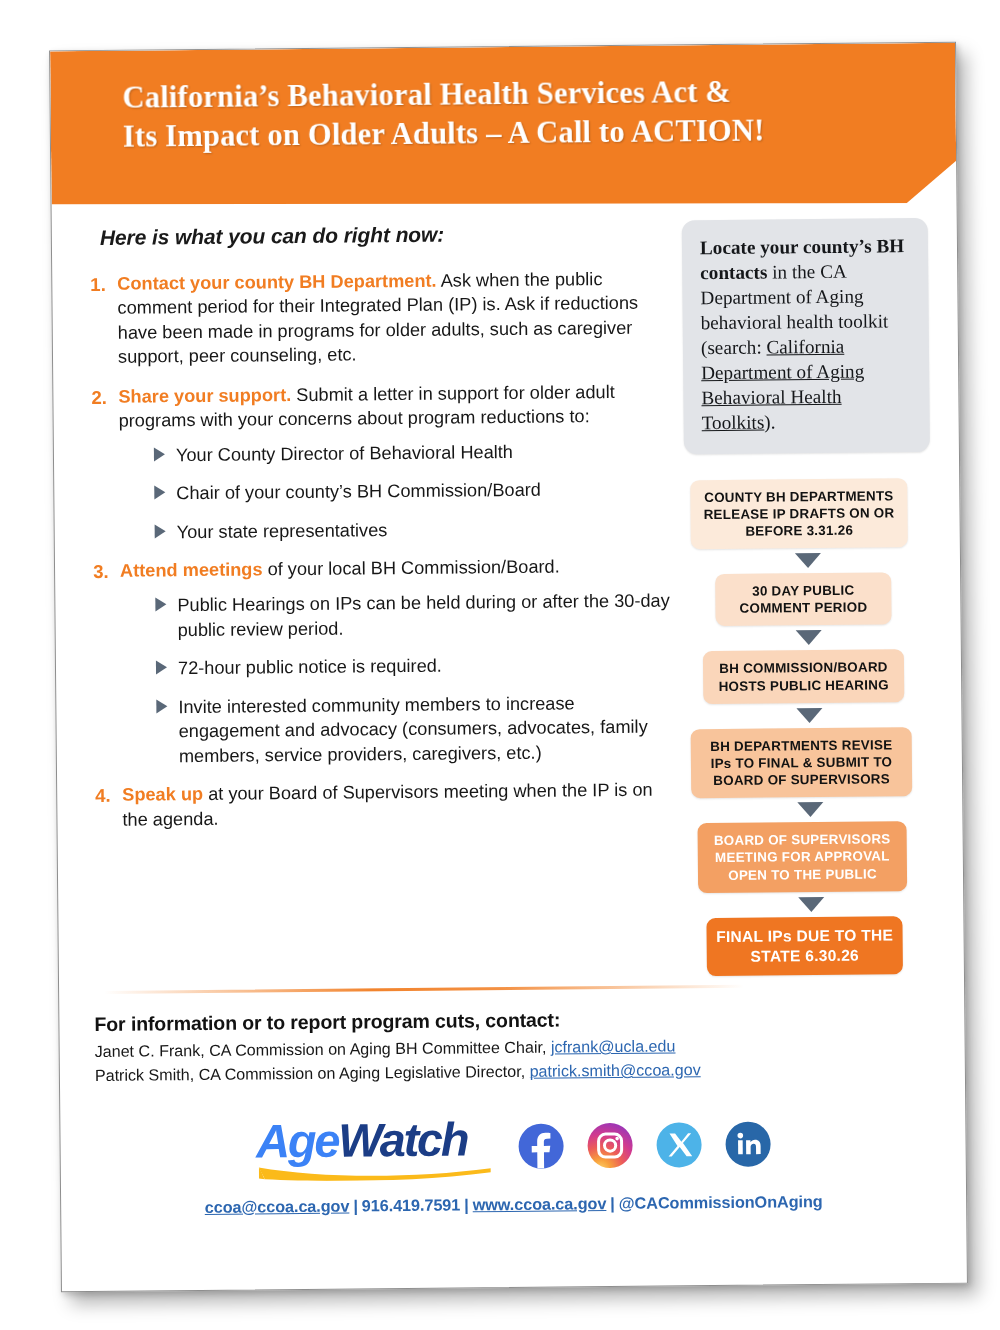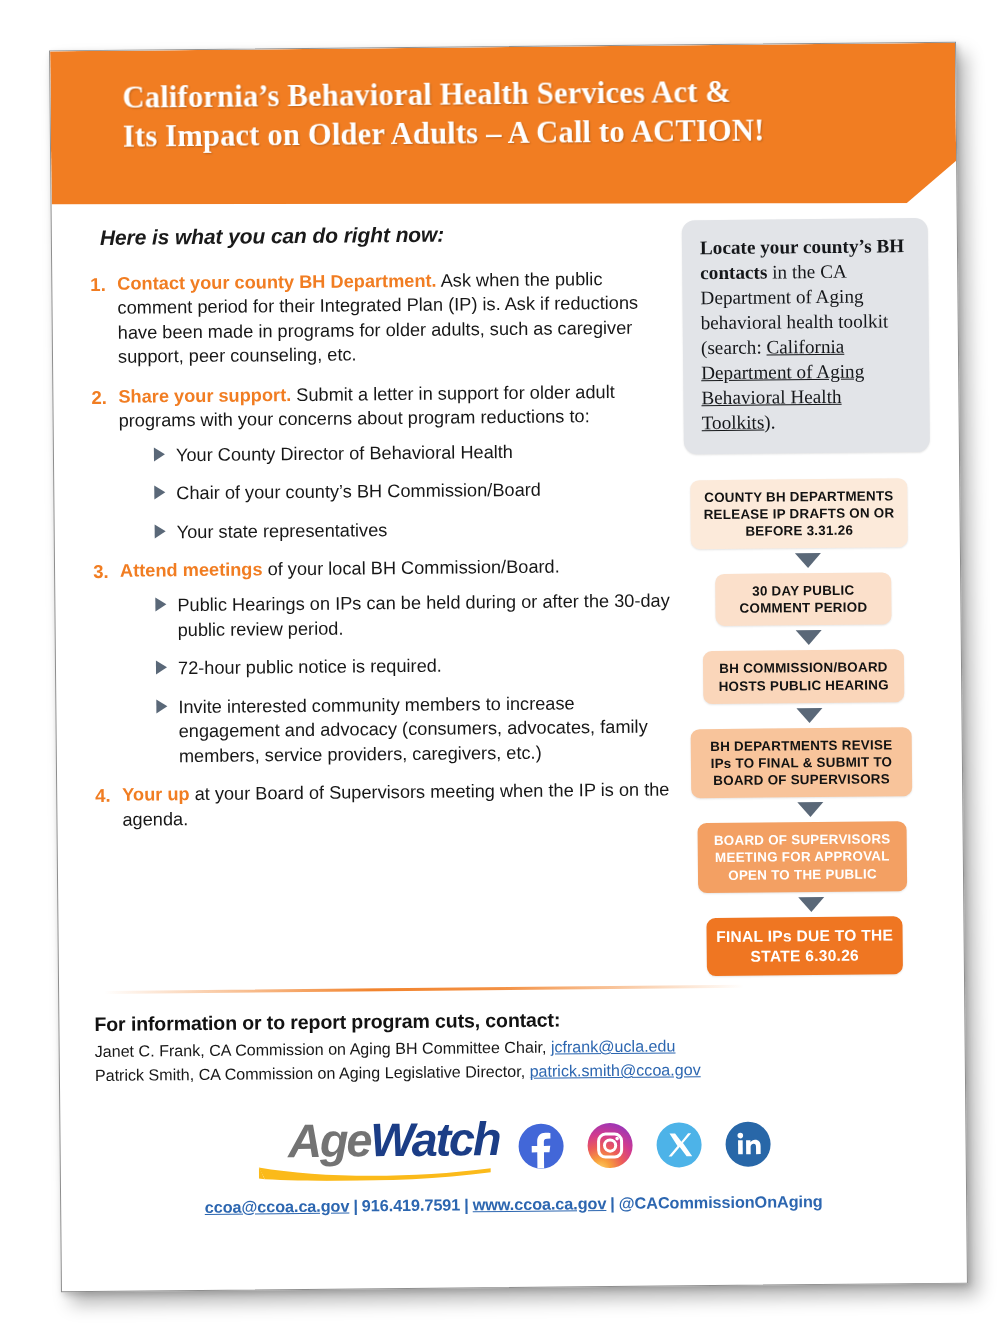--- a/index.html
+++ b/index.html
@@ -187,21 +187,21 @@
   #agewatch .wm{
     position:absolute;left:0;top:0;
     font-family:"Liberation Sans", sans-serif;
     font-weight:bold;
     font-style:italic;
     font-size:47px;
     letter-spacing:-2.2px;
     white-space:nowrap;
     line-height:1;
   }
-  #agewatch .age{color:#737373;margin-left:32px;}
+  #agewatch .age{color:#3b82f6;}
   #agewatch .watch{color:#1B3D86;}
   #agewatch .swoosh{
     position:absolute;left:2px;top:48px;width:232px;height:16px;
   }
   .social{
     width:45px;height:45px;border-radius:50%;
     display:inline-flex;align-items:center;justify-content:center;
     position:relative;overflow:hidden;
   }
   .s-fb{background:#4267D8;}
@@ -255,21 +255,21 @@
             <span class="num">3.</span>
             <span class="body"><span class="lead">Attend meetings</span><span> of your local BH Commission/Board.</span></span>
           </div>
           <div class="tri-list sub-list">
             <div class="tri"><span class="mk"></span><span>Public Hearings on IPs can be held during or after the 30-day public review period.</span></div>
             <div class="tri"><span class="mk"></span><span>72-hour public notice is required.</span></div>
             <div class="tri"><span class="mk"></span><span>Invite interested community members to increase engagement and advocacy (consumers, advocates, family members, service providers, caregivers, etc.)</span></div>
           </div>
           <div class="action">
             <span class="num">4.</span>
-            <span class="body"><span class="lead">Your up</span><span> at your Board of Supervisors meeting when the IP is on the agenda.</span></span>
+            <span class="body"><span class="lead">Speak up</span><span> at your Board of Supervisors meeting when the IP is on the agenda.</span></span>
           </div>
         </div>
     </div>
 
     <div id="rightcol">
 
       <div id="locatebox">
         <b>Locate your county’s BH contacts</b><span> in the CA Department of Aging behavioral health toolkit (search: </span><span class="ul">California Department of Aging Behavioral Health Toolkits</span><span>).</span>
       </div>
 

